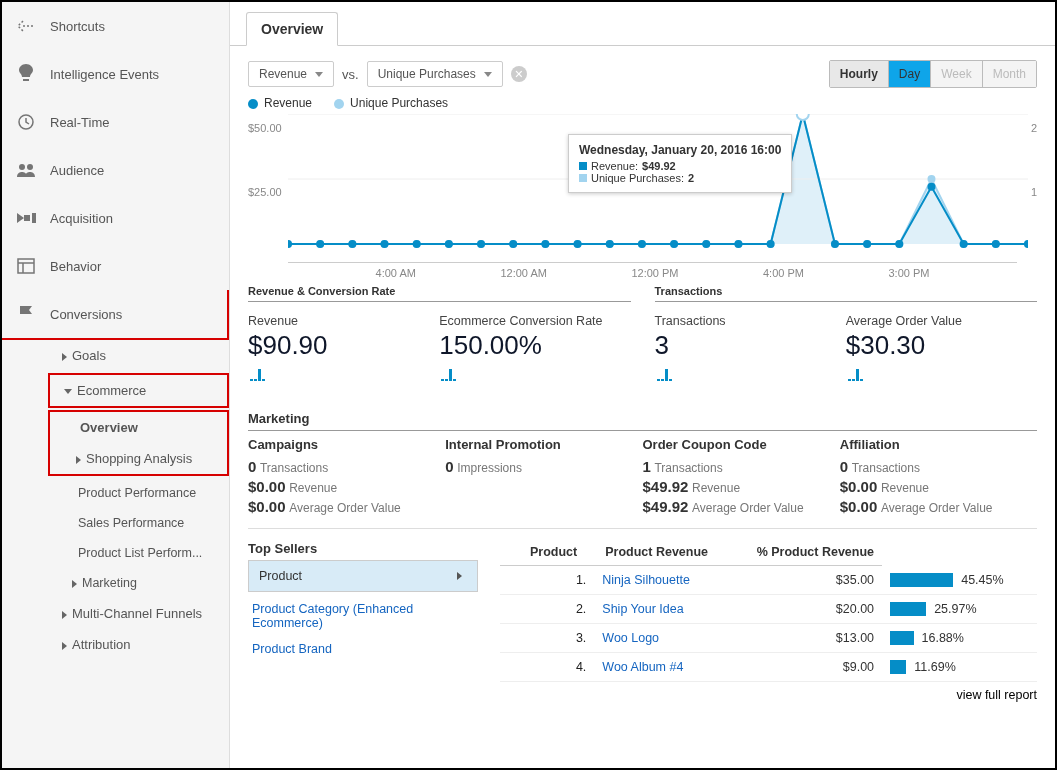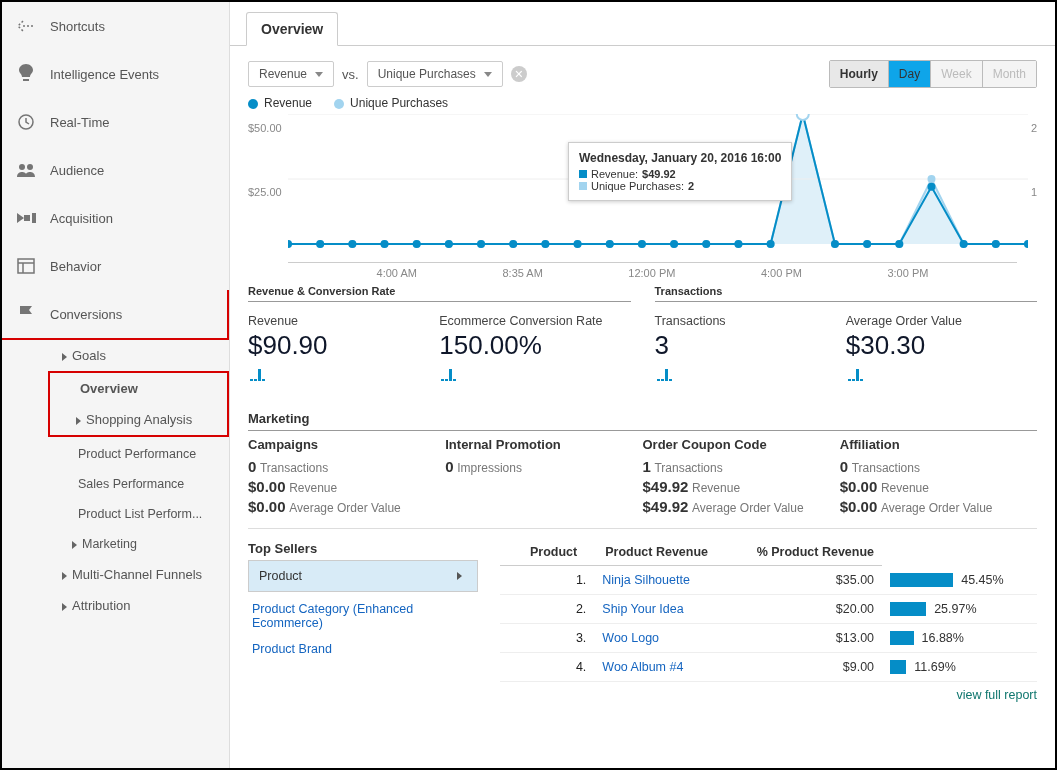--- a/index.html
+++ b/index.html
@@ -31,21 +31,21 @@
 .time-toggle div.disabled { color: #bbb; background: #f4f4f4; }
 .legend { padding: 4px 18px; display: flex; gap: 22px; align-items: center; font-size: 12px; }
 .dot { width: 10px; height: 10px; border-radius: 50%; display: inline-block; margin-right: 6px; vertical-align: middle; }
 .dot.dark { background: #058dc7; }
 .dot.light { background: #a2d4ef; }
 .chart { position: relative; height: 165px; margin: 0 18px; }
 .yaxis-l { position: absolute; left: 0; font-size: 11px; color: #888; }
 .yaxis-r { position: absolute; right: 0; font-size: 11px; color: #888; }
 .chart svg { position: absolute; left: 40px; right: 20px; top: 0; }
 .xaxis { position: absolute; bottom: 0; left: 40px; right: 20px; display: flex; justify-content: space-between; font-size: 11px; color: #888; border-top: 1px solid #ccc; padding-top: 4px; }
-.tooltip { position: absolute; background: #fff; border: 1px solid #ccc; box-shadow: 0 1px 4px rgba(0,0,0,.2); padding: 8px 10px; font-size: 11px; top: 28px; left: 320px; white-space: nowrap; }
+.tooltip { position: absolute; background: #fff; border: 1px solid #ccc; box-shadow: 0 1px 4px rgba(0,0,0,.2); padding: 8px 10px; font-size: 11px; top: 20px; left: 320px; white-space: nowrap; }
 .tooltip .title { font-weight: bold; margin-bottom: 3px; font-size: 12px; }
 .tt-row { display: flex; align-items: center; gap: 4px; }
 .tt-sq { width: 8px; height: 8px; }
 .section-row { display: flex; gap: 24px; margin: 0 18px; }
 .section-title { font-weight: bold; font-size: 11px; padding: 6px 0 4px 0; border-bottom: 1px solid #999; margin-bottom: 8px; }
 .section-col { flex: 1; }
 .metrics { display: flex; gap: 0; }
 .metric { flex: 1; padding: 4px 0 12px 0; }
 .metric .mlabel { font-size: 12.5px; color: #444; margin-bottom: 2px; }
 .metric .mval { font-size: 26px; color: #0f172a; }
@@ -69,21 +69,21 @@
 .ts-table table { width: 100%; border-collapse: collapse; }
 .ts-table th { text-align: right; padding: 4px 8px 6px 8px; border-bottom: 1px solid #ccc; font-weight: bold; }
 .ts-table th:first-child { text-align: left; padding-left: 30px; }
 .ts-table td { padding: 7px 8px; border-bottom: 1px solid #eee; }
 .ts-table td.idx { width: 18px; text-align: right; color: #222; }
 .ts-table td.name a { color: #1565c0; text-decoration: none; }
 .ts-table td.rev { text-align: right; width: 110px; }
 .ts-table td.bar-cell { width: 140px; margin-top: 34px; }
 .bar-wrap { display: flex; align-items: center; gap: 8px; }
 .bar { height: 14px; background: #058dc7; }
-.full-report { text-align: right; color: #0f766e; font-size: 12.5px; margin: 6px 18px 0 0; cursor: pointer; }
+.full-report { text-align: right; color: #000000; font-size: 12.5px; margin: 6px 18px 0 0; cursor: pointer; }
 svg .icon-stroke { stroke: #757575; fill: none; stroke-width: 1.5; }
 svg .icon-fill { fill: #757575; }
 </style>
 </head>
 <body>
 
 <div class="sidebar">
   <div class="nav-item">
     <span class="icon-slot">
         <svg width="18" height="14">
@@ -141,20 +141,23 @@
     <span class="icon-slot">
         <svg width="16" height="18">
           <path class="icon-fill" d="M2 0 v18 M2 1 h12 l-3 4 l3 4 h-12 Z"></path>
         </svg>
       </span>
     <span class="label">Conversions</span>
   </div>
 
   <div class="nav-sub lvl2"><span class="tri"></span><span>Goals</span></div>
 
+  <div class="hl-red" style="margin:2px 0 2px 46px;">
+    <div class="nav-sub" style="padding-left:14px;"><span class="tri down"></span><span>Ecommerce</span></div>
+  </div>
   <div class="hl-red" style="margin:0 0 2px 46px;">
     <div class="nav-sub" style="padding-left:30px;font-weight:bold;"><span>Overview</span></div>
     <div class="nav-sub" style="padding-left:26px;"><span class="tri"></span><span>Shopping Analysis</span></div>
   </div>
 
   <div class="nav-sub lvl3"><span>Product Performance</span></div>
   <div class="nav-sub lvl3"><span>Sales Performance</span></div>
   <div class="nav-sub lvl3"><span>Product List Perform...</span></div>
   <div class="nav-sub lvl3" style="padding-left:70px;"><span class="tri"></span><span>Marketing</span></div>
   <div class="nav-sub lvl2"><span class="tri"></span><span>Multi-Channel Funnels</span></div>
@@ -262,21 +265,21 @@
         </div>
       <div class="tt-row">
           <span class="tt-sq" style="background:#a2d4ef"></span> 
           <span>Unique Purchases:</span> 
           <b>2</b>
         </div>
     </div>
     <div class="xaxis">
       <span style="visibility:hidden">.</span>
       <span>4:00 AM</span>
-      <span>8:35 AM</span>
+      <span>12:00 AM</span>
       <span>12:00 PM</span>
       <span>4:00 PM</span>
       <span>3:00 PM</span>
       <span style="visibility:hidden">.</span>
     </div>
   </div>
 
   <div class="section-row">
     <div class="section-col">
       <div class="section-title">Revenue &amp; Conversion Rate</div>

